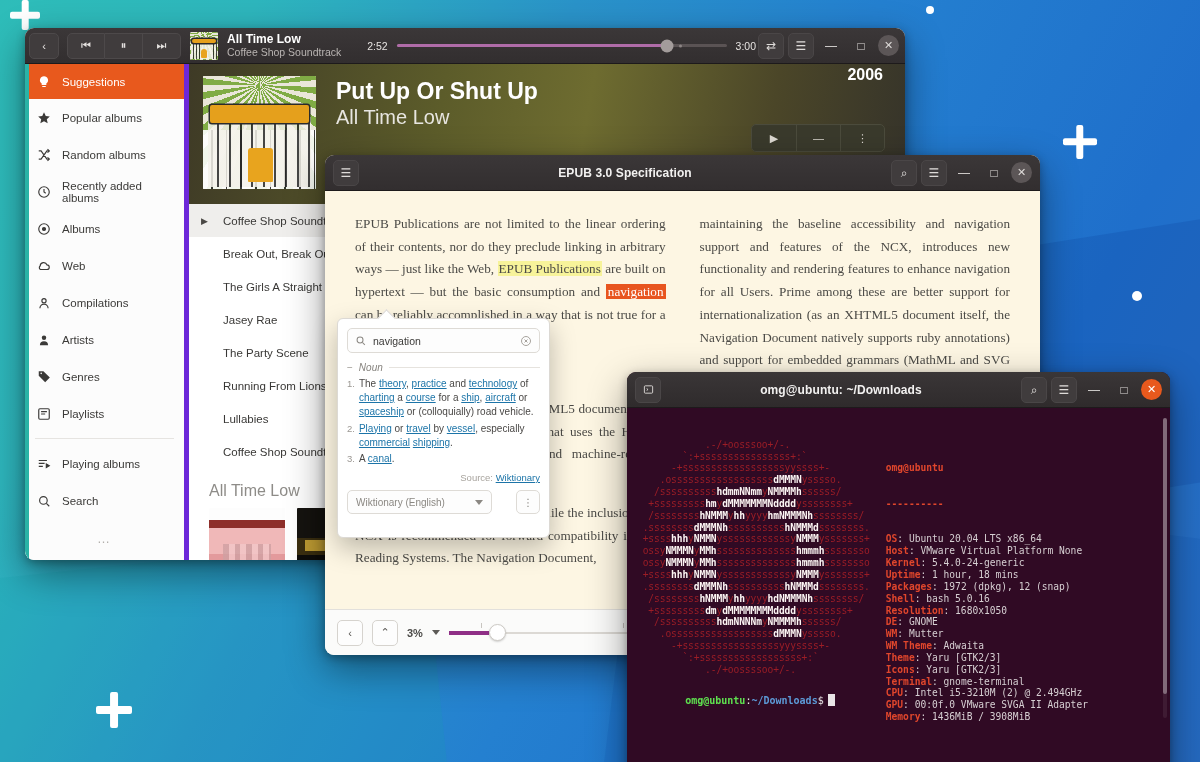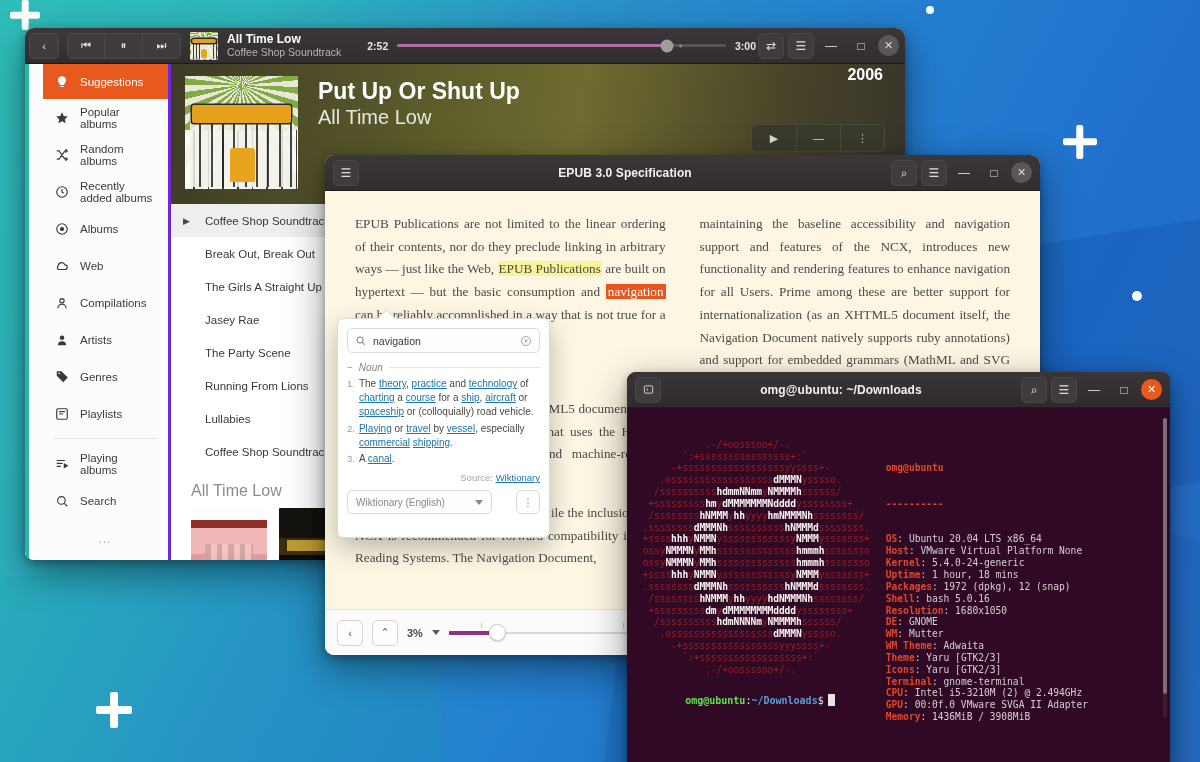--- a/index.html
+++ b/index.html
@@ -71,28 +71,28 @@
   .mp-btn.back { width: 30px; border-radius: 5px; margin-right: 8px; }
   .mp-group-join { display: flex; }
   .mp-group-join .mp-btn:first-child { border-radius: 5px 0 0 5px; }
   .mp-group-join .mp-btn:last-child { border-radius: 0 5px 5px 0; }
   .mp-group-join .mp-btn + .mp-btn { border-left: none; }
   .mp-art-mini { width: 28px; height: 28px; margin: 0 9px; border-radius: 2px; overflow: hidden; flex: none; }
   .mp-now { line-height: 1.15; flex: none; }
   .mp-now .t { font-size: 12px; font-weight: bold; color: #fff; }
   .mp-now .a { font-size: 10.5px; color: #b9b4b2; }
   .mp-seek { display: flex; align-items: center; gap: 9px; margin-left: 26px; flex: 1; }
-  .mp-time { font-size: 10.5px; color: #e6e3e1; font-weight: bold; flex: none; }
+  .mp-time { font-size: 10.5px; color: #e6e3e1; font-weight: normal; flex: none; }
   .mp-bar { position: relative; flex: 1; height: 3px; background: #5a5354; border-radius: 2px; }
   .mp-bar .fill { position: absolute; left: 0; top: 0; height: 100%; width: 82%; background: #b06ca8; border-radius: 2px; }
   .mp-bar .knob { position: absolute; left: 82%; top: 50%; width: 13px; height: 13px; border-radius: 50%; background: #a39c9b; transform: translate(-50%,-50%); }
   .mp-bar .dotk { position: absolute; left: calc(82% + 12px); top: 50%; width: 3px; height: 3px; border-radius: 50%; background: #8d8685; transform: translateY(-50%); }
 
   #music .body { display: flex; height: 496px; }
-  .mp-side { width: 146px; background: #fcfcfc; border-right: 3px solid #6d28d9; position: relative; padding-left: 18px; }
+  .mp-side { width: 164px; background: #fcfcfc; border-right: 5px solid #6d28d9; position: relative; }
   .mp-side .accent { position: absolute; left: 0; top: 0; bottom: 0; width: 4px; background: #2ab3a6; }
   .side-item { display: flex; align-items: center; gap: 11px; padding: 0 12px; height: 37px; font-size: 11.5px; color: #3b3a38; }
   .side-item.active { background: #e8591d; color: #fff; height: 35px; }
   .side-sep { height: 1px; background: #e6e4e1; margin: 6px 10px; }
   .side-dots { text-align: center; color: #b3b0ac; font-size: 13px; letter-spacing: 2px; padding-top: 12px; }
   .ico { width: 14px; height: 14px; flex: none; display: block; }
 
   .mp-main { flex: 1; position: relative; overflow: hidden; background: #fff; }
   .album-hero { height: 140px; display: flex; background: linear-gradient(100deg,#3e3a26 0%,#5c5c2a 35%,#6e6c30 55%,#4b4628 80%,#35332a 100%); position: relative; }
   .hero-art { width: 113px; height: 113px; margin: 12px 0 0 14px; flex: none; overflow: hidden; border-radius: 1px; }

